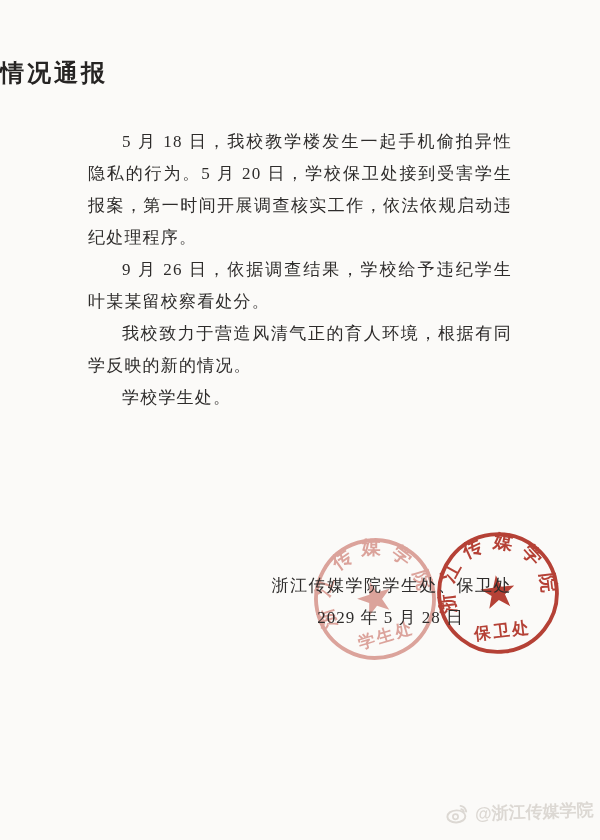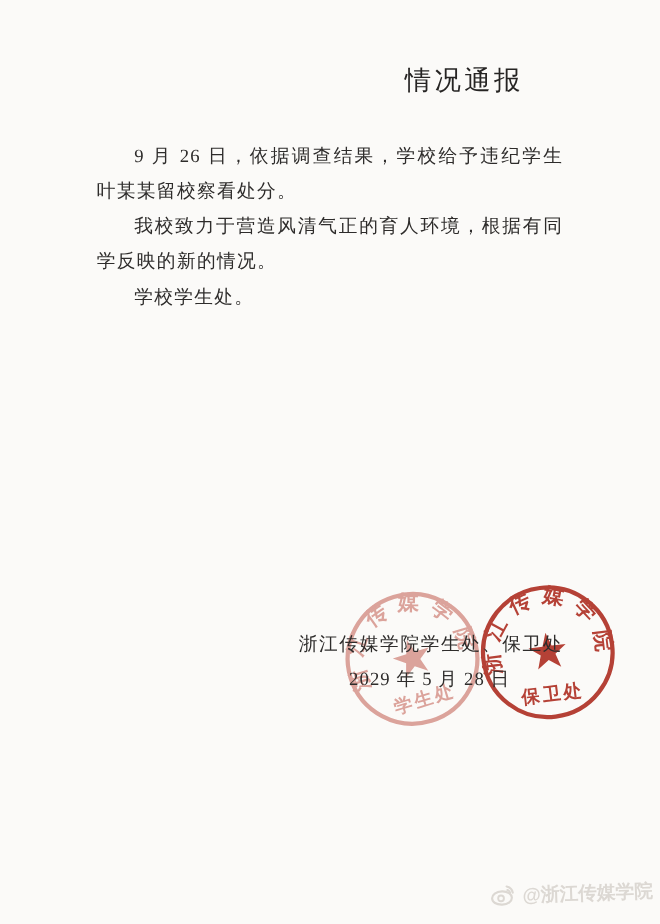--- a/index.html
+++ b/index.html
@@ -8,23 +8,23 @@
     background: #fbfaf8;
     font-family: "Liberation Serif", "DejaVu Serif", serif;
     color: #2e2c2b;
     position: relative;
     overflow: hidden;
   }
   .sheet { position: absolute; inset: 0; background: #fbfaf8; }
 
   .doc-title {
     position: absolute; top: 57px; left: 0; width: 476px;
-    text-align: right;
+    text-align: left;
     font-family: "Liberation Sans", "DejaVu Sans", sans-serif;
-    font-weight: 400; font-size: 24px; letter-spacing: 3px;
+    font-weight: 700; font-size: 24px; letter-spacing: 3px;
     color: #262423;
   }
 
   .body-text {
     position: absolute; left: 88px; top: 126px; width: 424px;
     font-size: 17px; line-height: 32px;
     text-align: justify; letter-spacing: 1.2px;
   }
   .body-text p { margin: 0; text-indent: 2em; }
 
@@ -58,20 +58,21 @@
   .watermark svg { width: 26px; height: 26px; display: block; }
 </style>
 </head>
 <body>
 
 <div class="sheet">
 
   <div class="doc-title">情况通报</div>
 
   <div class="body-text">
+    <p>5 月 18 日，我校教学楼发生一起手机偷拍异性隐私的行为。5 月 20 日，学校保卫处接到受害学生报案，第一时间开展调查核实工作，依法依规启动违纪处理程序。</p>
     <p>9 月 26 日，依据调查结果，学校给予违纪学生叶某某留校察看处分。</p>
     <p>我校致力于营造风清气正的育人环境，根据有同学反映的新的情况。</p>
     <p>学校学生处。</p>
   </div>
 
   <div class="signature-line">浙江传媒学院学生处、保卫处</div>
   <div class="date-line">2029 年 5 月 28 日</div>
 
   <div class="seal seal-left">
     <svg viewBox="0 0 200 200">

